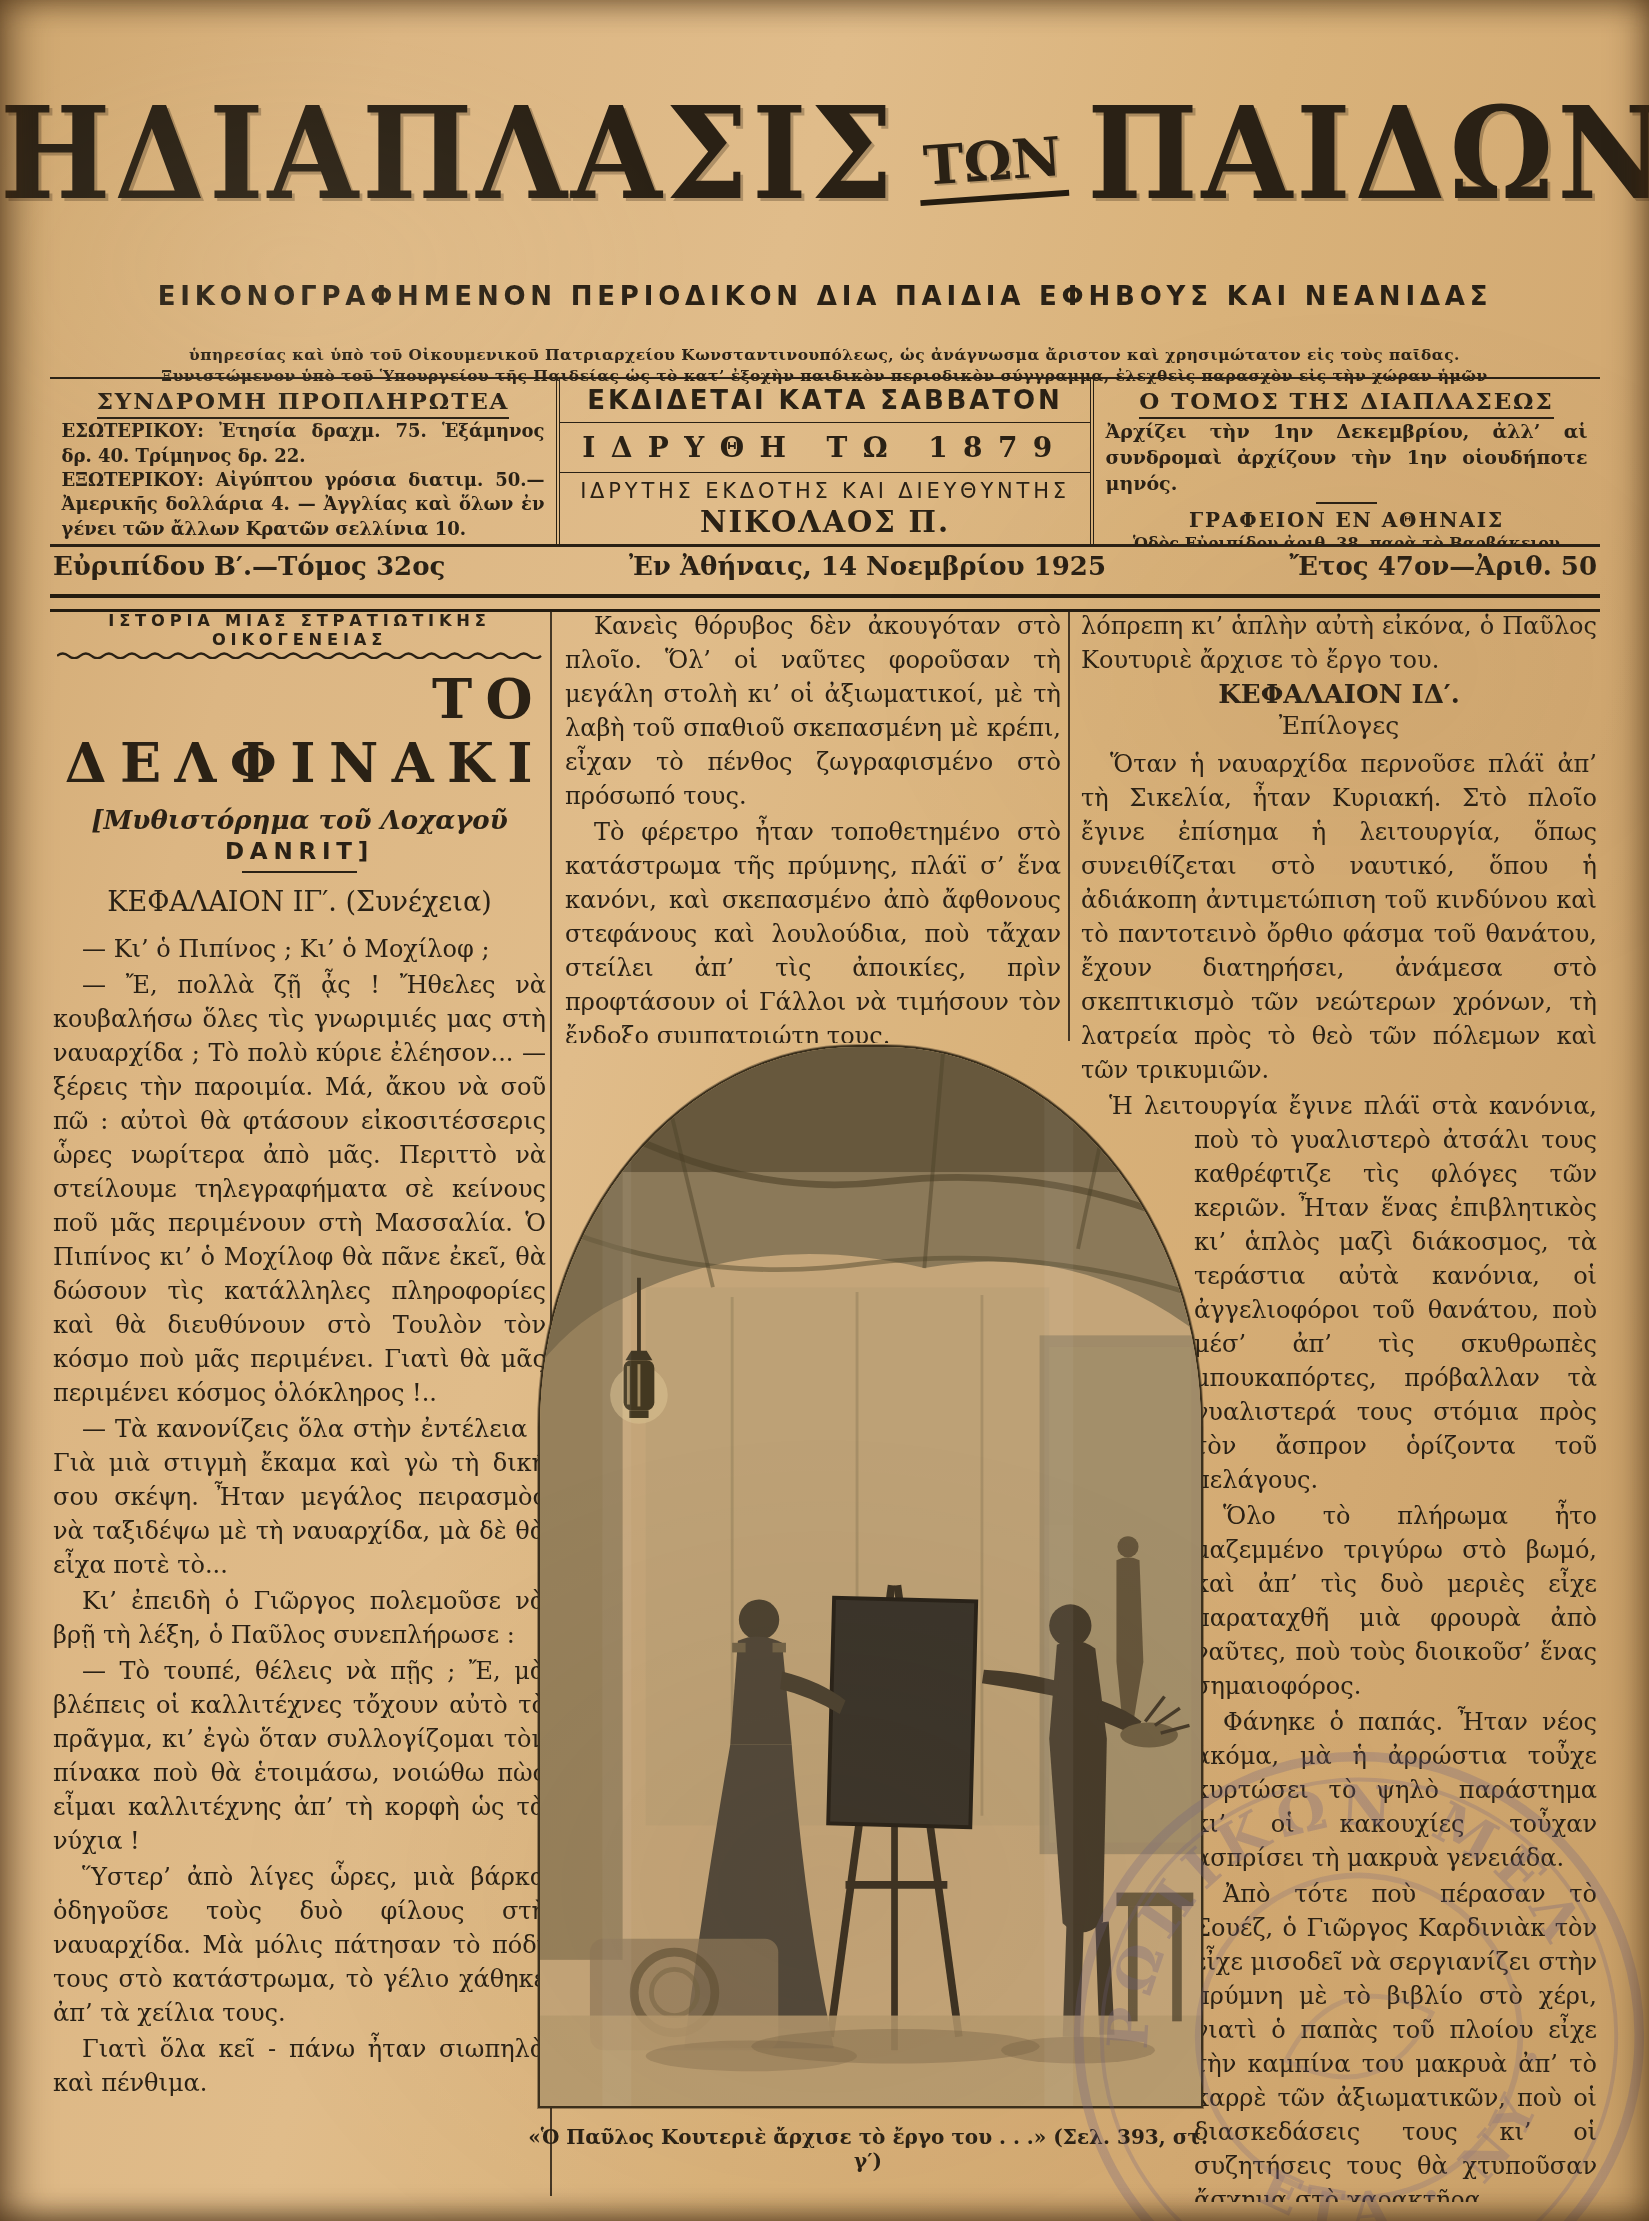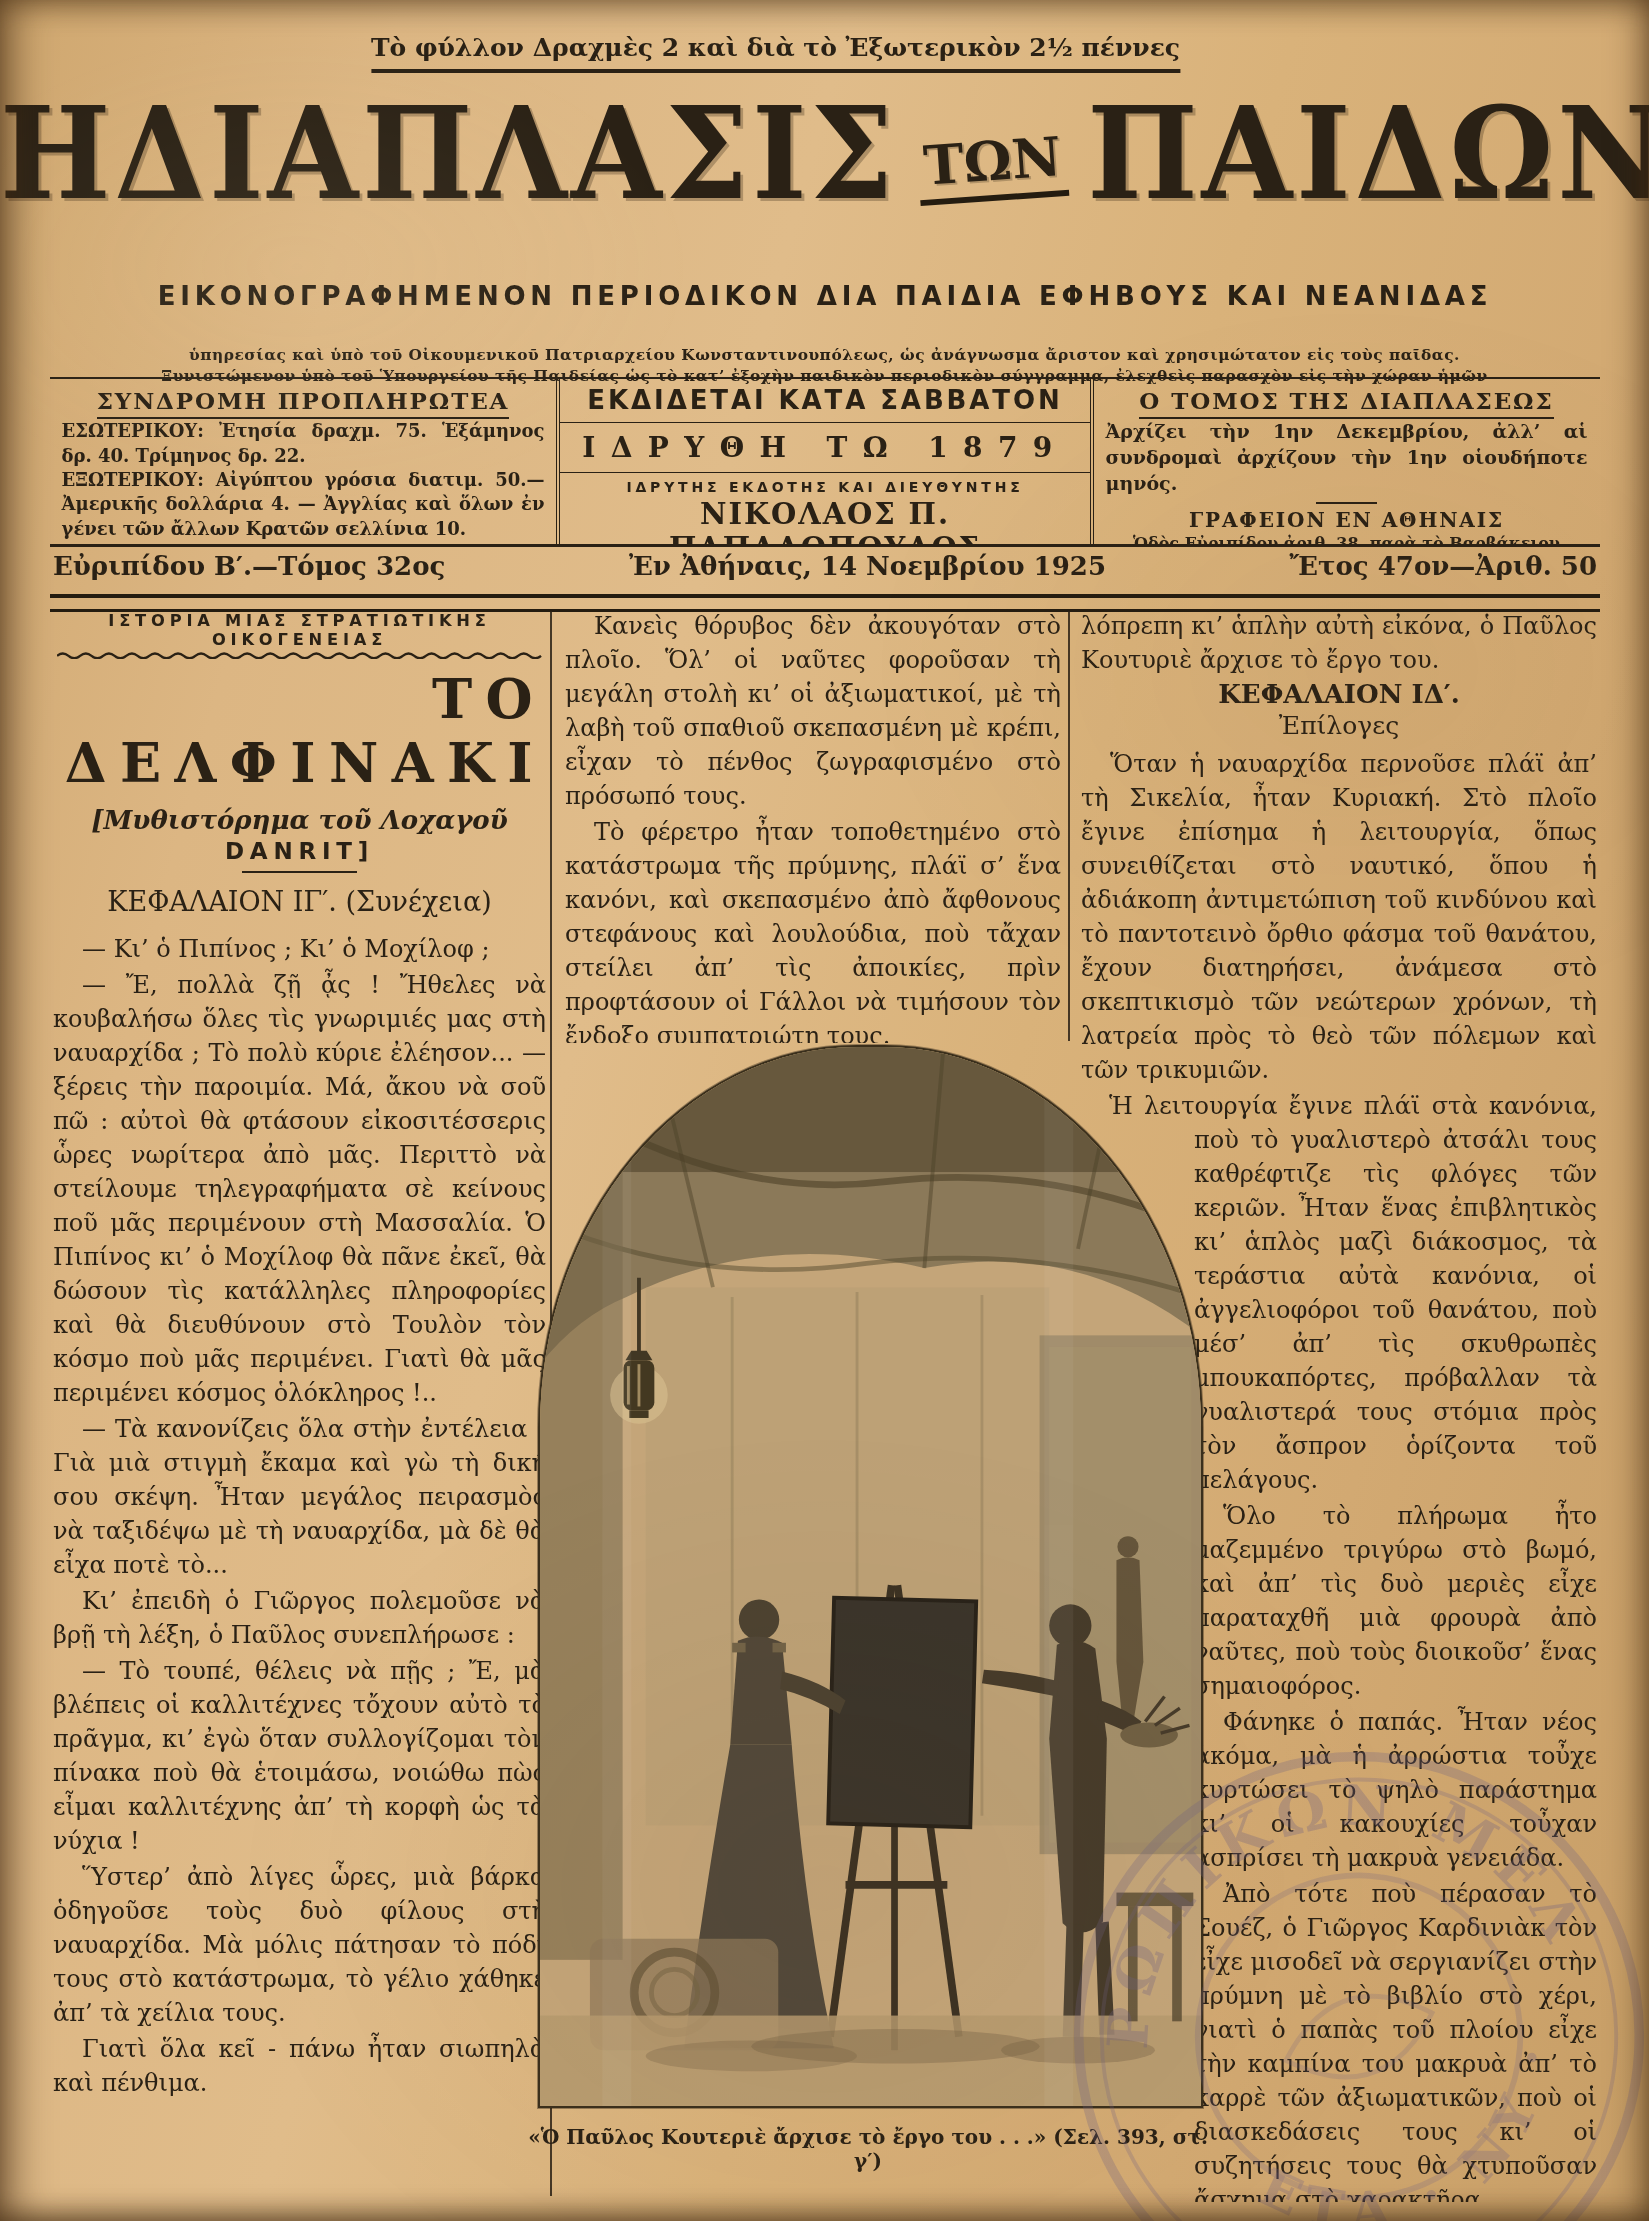--- a/index.html
+++ b/index.html
@@ -39,21 +39,21 @@
   .ibox-l{width:506px;} .ibox-m{width:534px;padding:0;} .ibox-r{width:509px;}
   .ibox h3{margin:1.9px 0 5.8px;text-align:center;font-size:23px;letter-spacing:1.9px;}
   .ibox h3 span{border-bottom:2.9px solid #2a2115;padding-bottom:2.9px;}
   .ibox .bd{font-size:18px;font-weight:bold;text-align:justify;line-height:1.35;margin:0;}
   .ibox .ctr{text-align:center;font-size:18px;font-weight:bold;margin-top:3.8px;}
   .mrow{box-sizing:border-box;text-align:center;padding:5.8px 9.6px;}
   .mrow1{font-family:"DejaVu Sans","Liberation Sans",sans-serif;font-size:26px;font-weight:bold;letter-spacing:2.9px;
     border-bottom:1.9px solid #2a2115;padding-bottom:7.7px;}
   .mrow2{font-size:28px;font-weight:bold;letter-spacing:15.4px;border-bottom:1.9px solid #2a2115;padding:7.7px 0;}
   .mrow3{padding-top:5.8px;}
-  .mrow3 .role{font-family:"DejaVu Sans","Liberation Sans",sans-serif;font-size:14px;font-weight:bold;letter-spacing:3.8px;}
+  .mrow3 .role{font-family:"DejaVu Sans","Liberation Sans",sans-serif;font-size:21px;font-weight:normal;letter-spacing:3.8px;}
   .mrow3 .name{font-size:29px;font-weight:bold;letter-spacing:1.9px;margin-top:1.9px;}
   .ibox-r .bd{font-size:19px;}
   .ibox-r .minirule{width:61px;border-top:2.9px solid #2a2115;margin:5.8px auto 3.8px;}
   .ibox-r .office{text-align:center;font-size:20px;font-weight:bold;letter-spacing:1.9px;}
   .ibox-r .addr{text-align:center;font-size:16px;font-weight:bold;margin-top:2px;}
 
   
   .dateline{top:551px;left:53px;width:1544px;display:flex;justify-content:space-between;
     font-size:26px;font-weight:bold;}
   .dbl-rule{top:594px;left:50px;width:1550px;height:10.6px;border-top:4.8px solid #241c10;border-bottom:3.8px solid #241c10;}
@@ -90,23 +90,20 @@
   .figcaption{left:526px;top:2125px;width:684px;text-align:center;font-size:20px;font-weight:bold;z-index:11;}
 
   
   .stamp{left:1042px;top:1720px;z-index:40;pointer-events:none;opacity:.55;}
 </style>
 </head>
 <body>
 
 <div class="page">
 
-  <div class="abs price-line">
-    <span class="u">Τὸ φύλλον Δραχμὲς 2 καὶ διὰ τὸ Ἐξωτερικὸν 2½ πέννες</span>
-  </div>
 
   <div class="abs masthead">
     <span class="w1">ΗΔΙΑΠΛΑΣΙΣ</span>
     <span class="w2">ΤΩΝ</span>
     <span class="w1 w3">ΠΑΙΔΩΝ</span>
   </div>
 
   <div class="abs subtitle">ΕΙΚΟΝΟΓΡΑΦΗΜΕΝΟΝ ΠΕΡΙΟΔΙΚΟΝ ΔΙΑ ΠΑΙΔΙΑ ΕΦΗΒΟΥΣ ΚΑΙ ΝΕΑΝΙΔΑΣ</div>
   <div class="abs endorse e1">Ξυνιστώμενον ὑπὸ τοῦ Ὑπουργείου τῆς Παιδείας ὡς τὸ κατ’ ἐξοχὴν παιδικὸν περιοδικὸν σύγγραμμα, ἐλεχθεὶς παρασχὸν εἰς τὴν χώραν ἡμῶν</div>
   <div class="abs endorse e2">ὑπηρεσίας καὶ ὑπὸ τοῦ Οἰκουμενικοῦ Πατριαρχείου Κωνσταντινουπόλεως, ὡς ἀνάγνωσμα ἄριστον καὶ χρησιμώτατον εἰς τοὺς παῖδας.</div>

